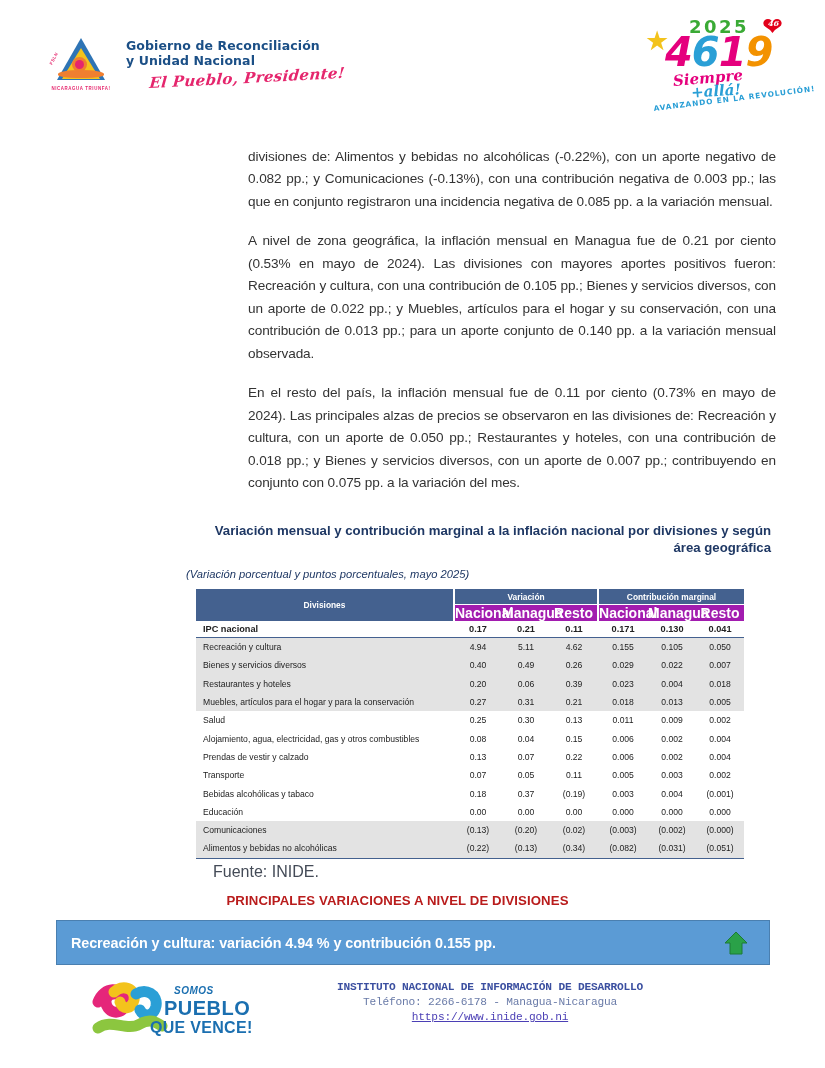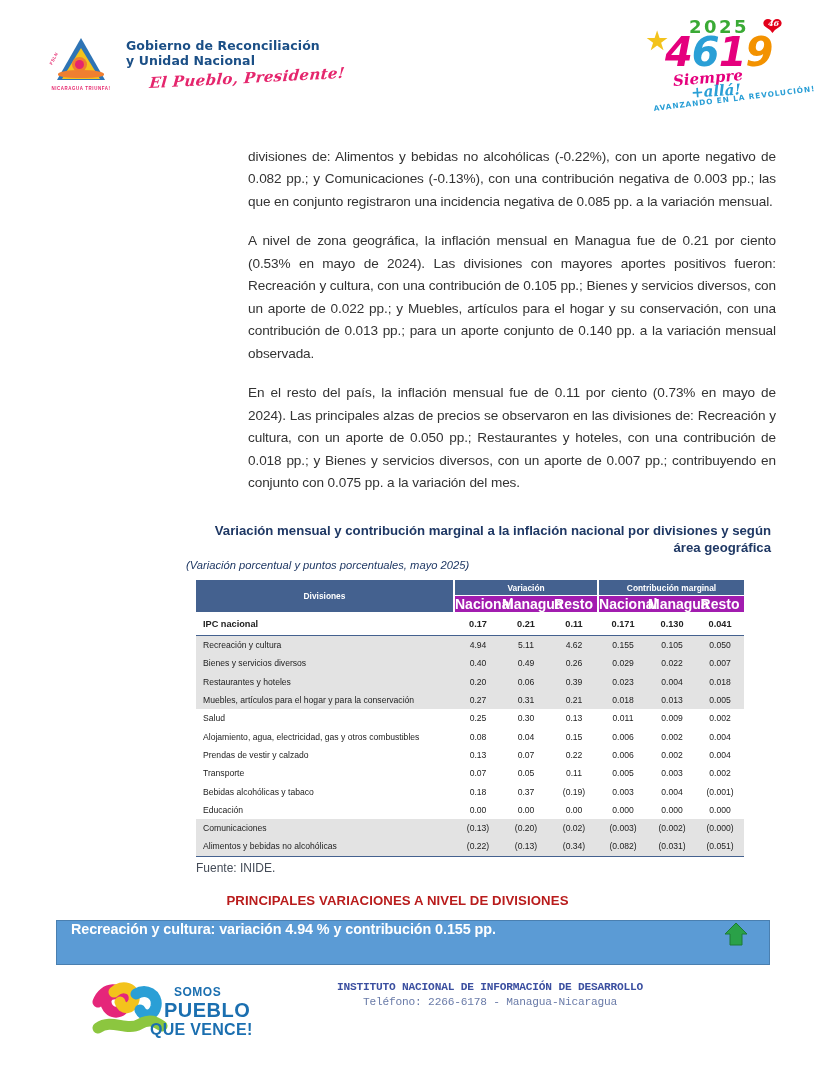--- a/index.html
+++ b/index.html
@@ -225,21 +225,21 @@
     line-height: 17px;
     color: #1f3864;
     width: 585px;
     text-align: right;
   }
   .tbl-sub {
     font-family: "Liberation Sans", sans-serif;
     font-style: italic;
     font-size: 11.2px;
     color: #1f3864;
-    margin-top: 3px;
+    margin-top: 12px;
     margin-left: 0px;
   }
 
   table.data {
     margin-top: 9px;
     margin-left: 10px;
     border-collapse: collapse;
     width: 548px;
     table-layout: fixed;
   }
@@ -278,30 +278,30 @@
     text-align: left;
     padding-left: 7px;
   }
   tbody td.num {
     text-align: center;
   }
   tr.total td {
     font-weight: bold;
     font-size: 9.2px;
     border-bottom: 1.3px solid #44618f;
-    height: 23px;
+    height: 16px;
   }
   tr.shade td { background: #e3e3e3; }
   tr.last td { border-bottom: 1.6px solid #44618f; }
 
   .fuente {
     margin-top: 4px;
-    margin-left: 10px;
-    font-family: "Liberation Sans", sans-serif;
-    font-size: 12px;
+    margin-left: 27px;
+    font-family: "Liberation Sans", sans-serif;
+    font-size: 16px;
     color: #444b57;
   }
 
   
   .section-title {
     position: absolute;
     top: 893px;
     left: 0;
     width: 795px;
     text-align: center;
@@ -313,21 +313,21 @@
   }
   .banner {
     position: absolute;
     left: 56px;
     top: 920px;
     width: 712px;
     height: 43px;
     background: #5b9bd5;
     border: 1px solid #4a7fb0;
     display: flex;
-    align-items: flex-start;
+    align-items: center;
   }
   .banner-text {
     margin-left: 14px;
     color: #ffffff;
     font-family: "Liberation Sans", sans-serif;
     font-weight: bold;
     font-size: 14.4px;
     letter-spacing: -.1px;
     flex: 1;
   }
@@ -358,21 +358,21 @@
     width: 86px; height: 62px;
   }
   .somos-logo .txt {
     position: absolute;
     left: 82px; top: 6px;
     font-family: "Liberation Sans", sans-serif;
     font-weight: bold;
     color: #1b6fb0;
     line-height: 1;
   }
-  .somos-logo .t1 { font-size: 12px; letter-spacing: .5px; }
+  .somos-logo .t1 { font-size: 10px; letter-spacing: .5px; font-style: italic; }
   .somos-logo .t2 { font-size: 20px; letter-spacing: .5px; margin-top: 2px; margin-left: -10px;}
   .somos-logo .t3 { font-size: 16px; letter-spacing: .3px; margin-top: 2px; margin-left: -24px;}
 
   .foot-text {
     position: absolute;
     left: 255px;
     top: 8px;
     width: 470px;
     text-align: center;
     font-family: "Liberation Mono", monospace;
@@ -602,14 +602,15 @@
     <div class="txt">
       <div class="t1">SOMOS</div>
       <div class="t2">PUEBLO</div>
       <div class="t3">QUE VENCE!</div>
     </div>
   </div>
 
   <div class="foot-text">
     <div class="l-blue">INSTITUTO NACIONAL DE INFORMACIÓN DE DESARROLLO</div>
     <div class="l-grey">Teléfono: 2266-6178 - Managua-Nicaragua</div>
+    <div class="l-link">https://www.inide.gob.ni</div>
   </div>
 </div>
 
 </body></html>

